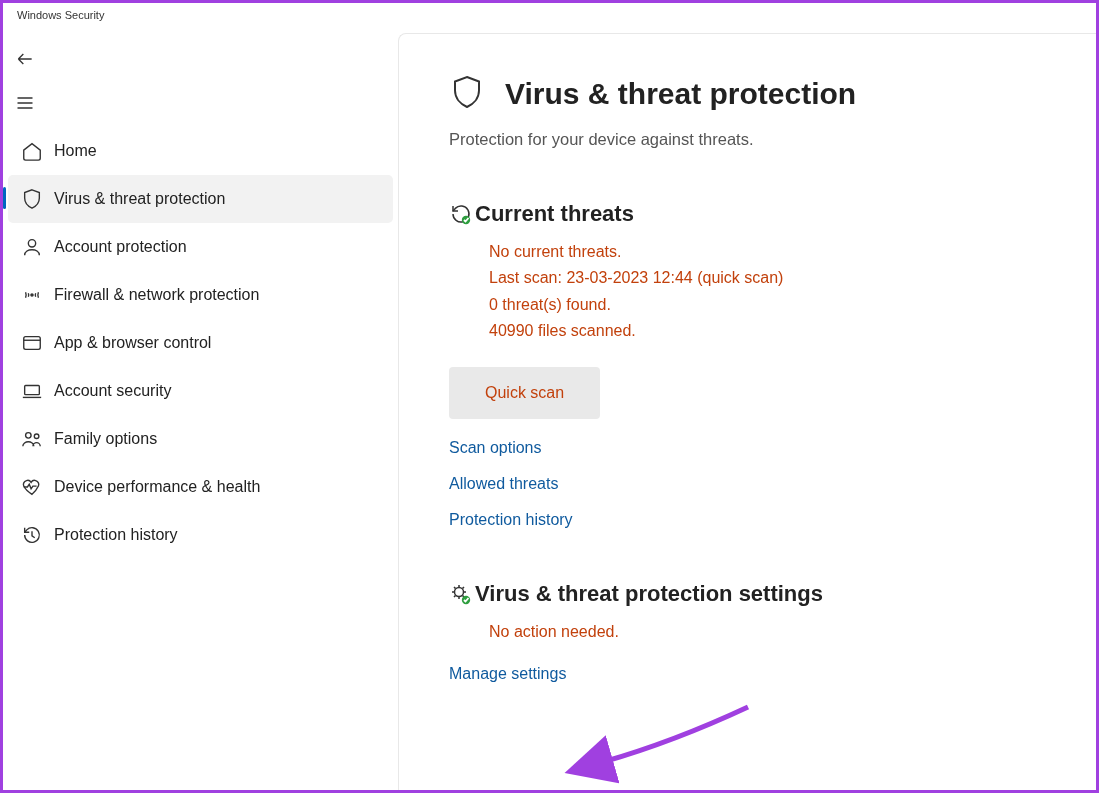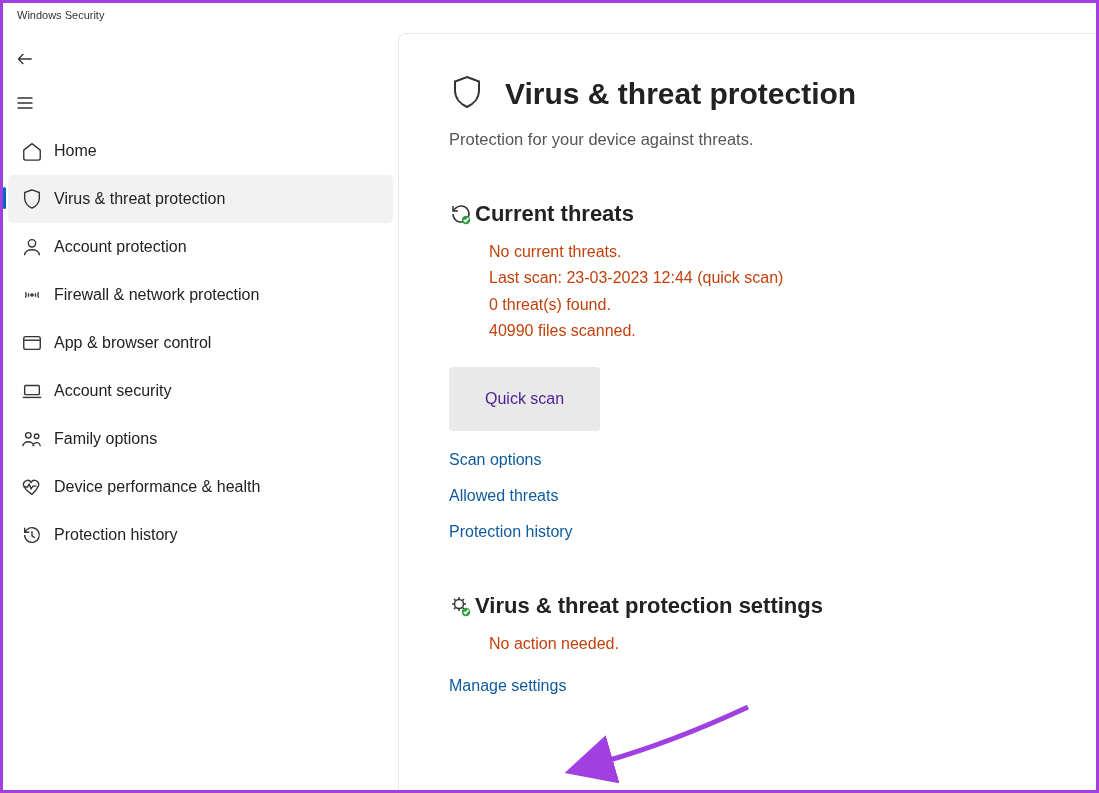--- a/index.html
+++ b/index.html
@@ -112,23 +112,23 @@
     color: #c2410c;
     margin-top: 12px;
     line-height: 1.65;
     margin-left: 40px;
   }
   .btn {
     display: inline-block;
     background: #e9e9e9;
     border: none;
     border-radius: 4px;
-    padding: 23px 36px;
+    padding: 17px 36px;
     font-size: 16px;
-    color: #4c1d95;
+    color: #c2410c;
     margin-top: 22px;
     cursor: pointer;
   }
   .link {
     display: block;
     color: #0f5a9e;
     font-size: 16px;
     margin-top: 20px;
     cursor: pointer;
     width: fit-content;

